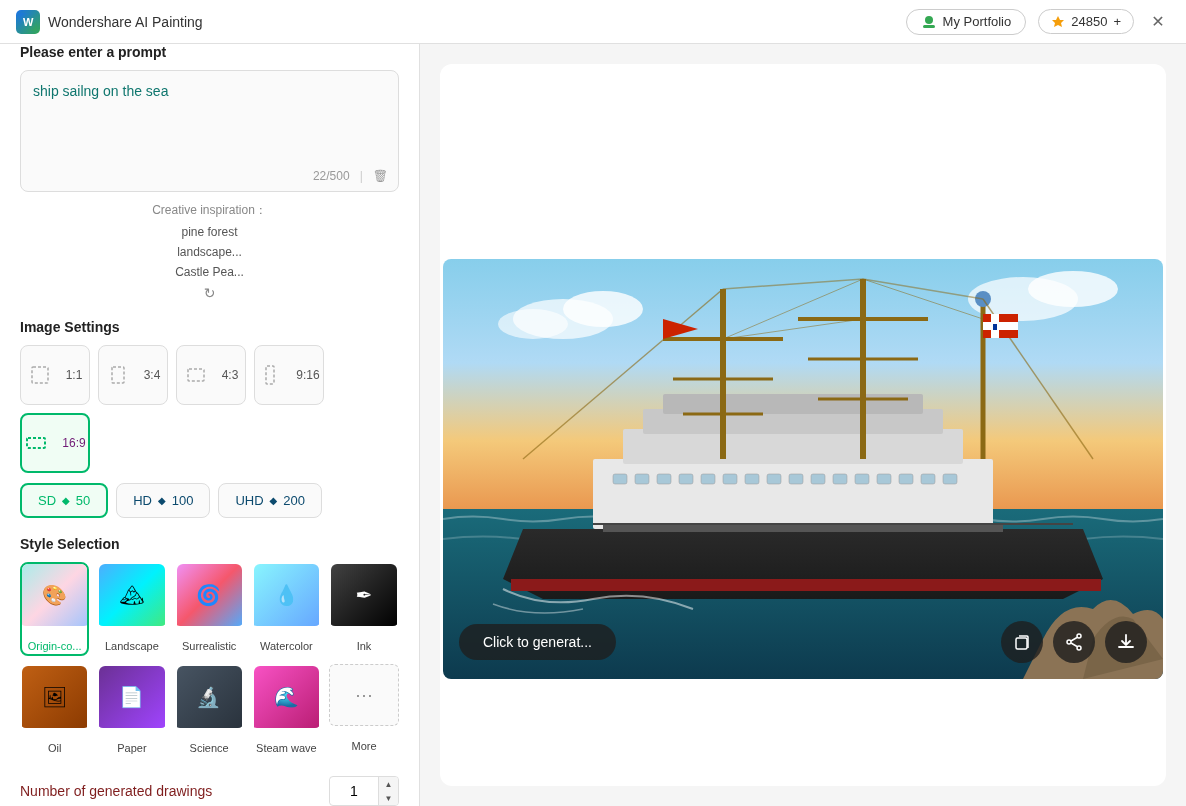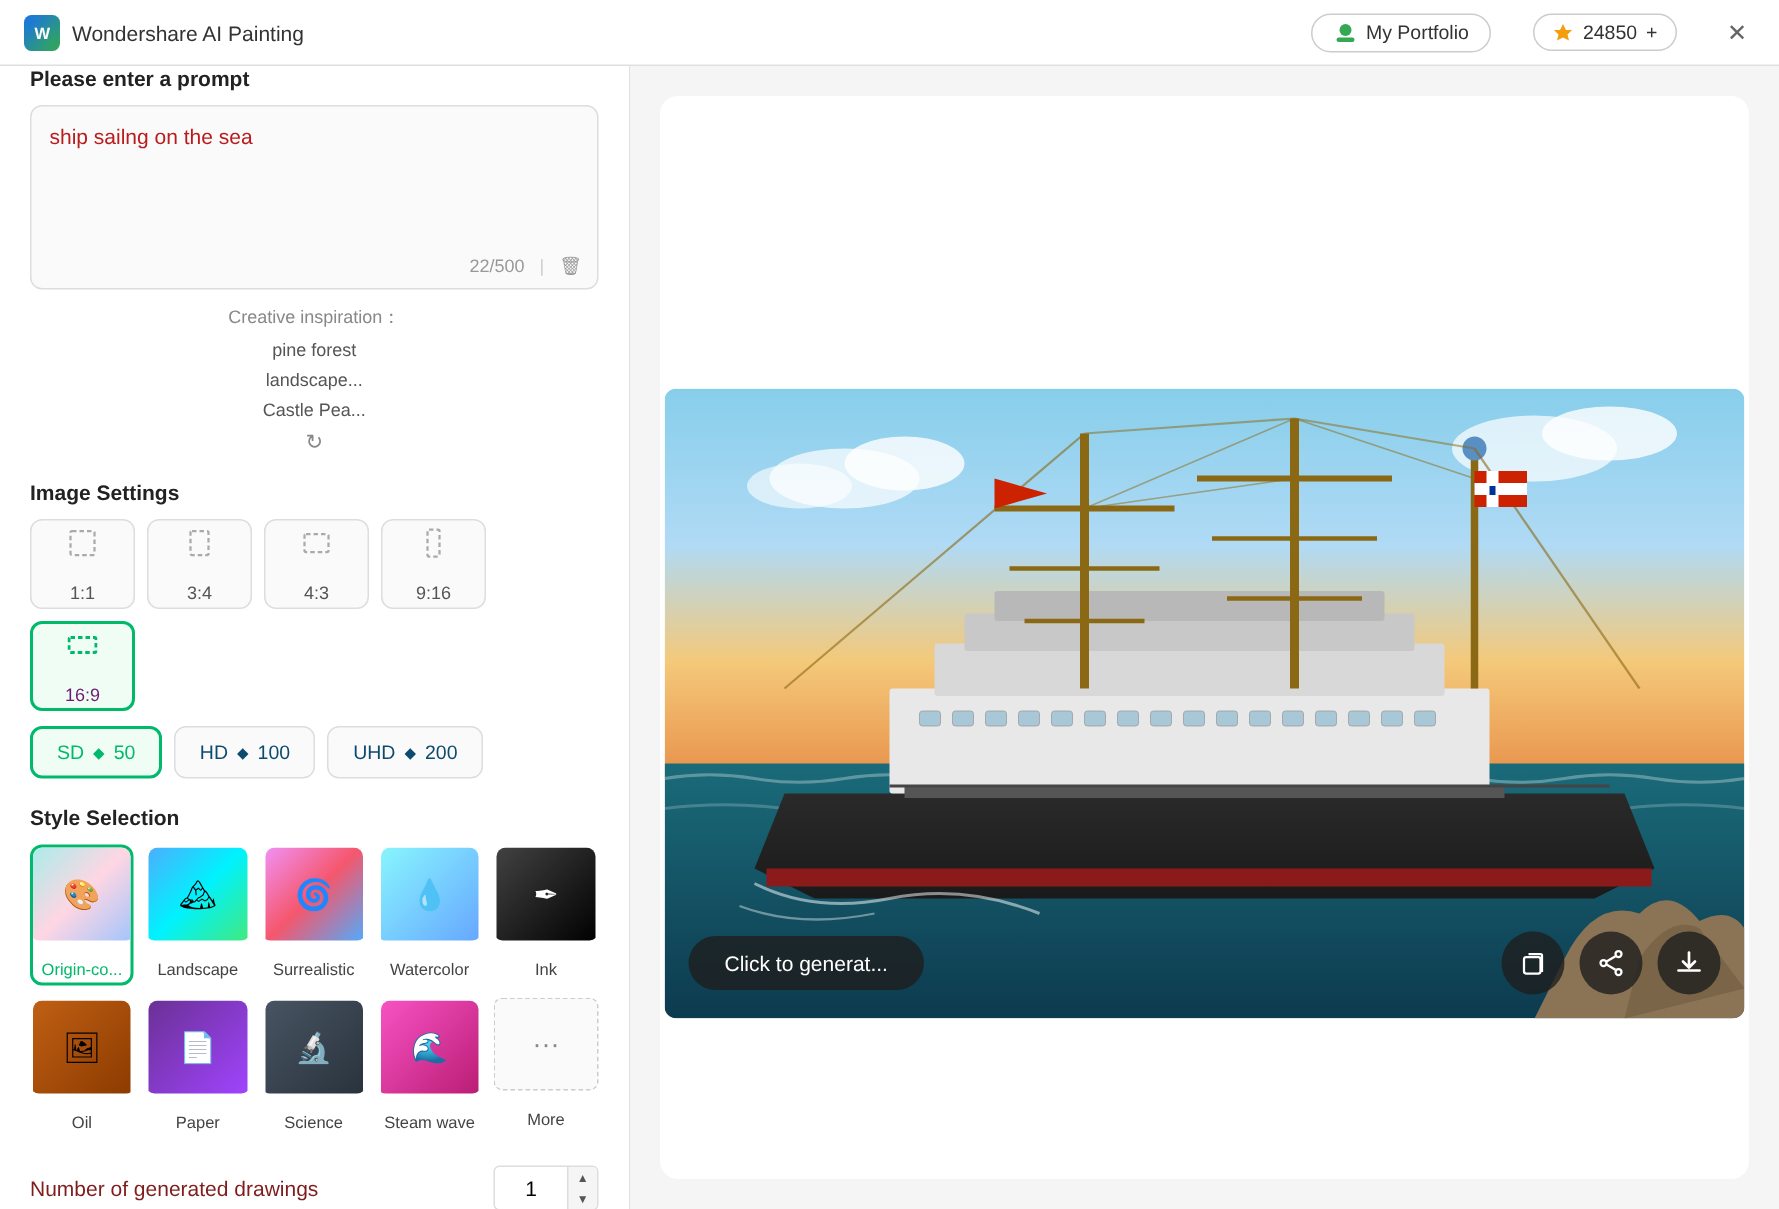--- a/index.html
+++ b/index.html
@@ -3,54 +3,54 @@
   <meta charset="utf-8">
   <style>
     * { box-sizing: border-box; margin: 0; padding: 0; }
     body { font-family: -apple-system, BlinkMacSystemFont, 'Segoe UI', sans-serif; background: #f0f0f0; width: 1186px; height: 806px; overflow: hidden; display: flex; flex-direction: column; }
     
     
     .titlebar { display: flex; align-items: center; justify-content: space-between; padding: 0 16px; height: 44px; background: #fff; border-bottom: 1px solid #e0e0e0; }
     .titlebar-left { display: flex; align-items: center; gap: 8px; }
     .app-logo { width: 24px; height: 24px; background: linear-gradient(135deg, #1a73e8, #34a853); border-radius: 5px; display: flex; align-items: center; justify-content: center; color: white; font-size: 12px; font-weight: bold; }
     .app-title { font-size: 14px; font-weight: 500; color: #333; }
-    .titlebar-right { display: flex; align-items: center; gap: 28px; }
+    .titlebar-right { display: flex; align-items: center; gap: 12px; }
     .portfolio-btn { display: flex; align-items: center; gap: 6px; padding: 4px 14px; border: 1px solid #ccc; border-radius: 16px; background: white; cursor: pointer; font-size: 13px; color: #333; }
     .credits-btn { display: flex; align-items: center; gap: 6px; padding: 4px 12px; border: 1px solid #ccc; border-radius: 16px; background: white; cursor: pointer; font-size: 13px; color: #333; }
     .close-btn { width: 24px; height: 24px; display: flex; align-items: center; justify-content: center; cursor: pointer; color: #666; font-size: 16px; }
     
     
     .main { display: flex; flex: 1; overflow: hidden; }
     
     
     .left-panel { width: 420px; background: #fff; border-right: 1px solid #e0e0e0; padding: 0 20px 20px; overflow-y: auto; flex-shrink: 0; }
     
     
     .tabs { display: flex; gap: 0; border-bottom: 1px solid #e0e0e0; margin-bottom: 18px; padding-top: 4px; }
     .tab { padding: 12px 16px; font-size: 14px; cursor: pointer; color: #666; border-bottom: 2px solid transparent; margin-bottom: -1px; }
     .tab.active { color: #00b96b; border-bottom: 2px solid #00b96b; font-weight: 500; }
     .tab-fire { font-size: 12px; }
     
     
     .section-label { font-size: 14px; font-weight: 600; color: #222; margin-bottom: 10px; }
     .prompt-box { position: relative; border: 1px solid #ddd; border-radius: 8px; background: #fafafa; margin-bottom: 10px; }
-    .prompt-textarea { width: 100%; min-height: 90px; border: none; background: transparent; padding: 12px; font-size: 14px; color: #b91c1c; resize: none; outline: none; font-family: inherit; }
+    .prompt-textarea { width: 100%; min-height: 90px; border: none; background: transparent; padding: 12px; font-size: 14px; color: #0f766e; resize: none; outline: none; font-family: inherit; }
     .prompt-footer { display: flex; justify-content: flex-end; align-items: center; padding: 4px 10px 8px; gap: 10px; color: #999; font-size: 12px; }
     .prompt-delete { cursor: pointer; color: #999; }
     
     
     .creative-row { display: flex; align-items: center; gap: 6px; font-size: 12px; color: #888; margin-bottom: 18px; flex-wrap: wrap; flex-direction: column; }
     .creative-label { color: #888; }
     .creative-tag { color: #555; cursor: pointer; }
     .creative-refresh { cursor: pointer; color: #888; font-size: 14px; }
     
     
     .image-settings { margin-bottom: 18px; }
     .ratio-grid { display: flex; gap: 8px; margin-bottom: 10px; flex-wrap: wrap; }
-    .ratio-btn { display: flex; flex-direction: column; align-items: center; justify-content: center; width: 70px; height: 60px; border: 1px solid #ddd; border-radius: 8px; cursor: pointer; background: #fafafa; gap: 14px; }
+    .ratio-btn { display: flex; flex-direction: row; align-items: center; justify-content: center; width: 70px; height: 60px; border: 1px solid #ddd; border-radius: 8px; cursor: pointer; background: #fafafa; gap: 14px; }
     .ratio-btn.active { border: 2px solid #00b96b; background: #f0fdf4; }
     .ratio-icon { width: 24px; height: 24px; display: flex; align-items: center; justify-content: center; }
     .ratio-label { font-size: 12px; color: #555; }
     .ratio-btn.active .ratio-label { color: #701a75; }
     
     .quality-grid { display: flex; gap: 8px; }
     .quality-btn { display: flex; align-items: center; justify-content: center; gap: 6px; padding: 8px 16px; border: 1px solid #ddd; border-radius: 8px; cursor: pointer; background: #fafafa; font-size: 13px; color: #0c4a6e; }
     .quality-btn.active { border: 2px solid #00b96b; background: #f0fdf4; color: #00b96b; }
     
     

